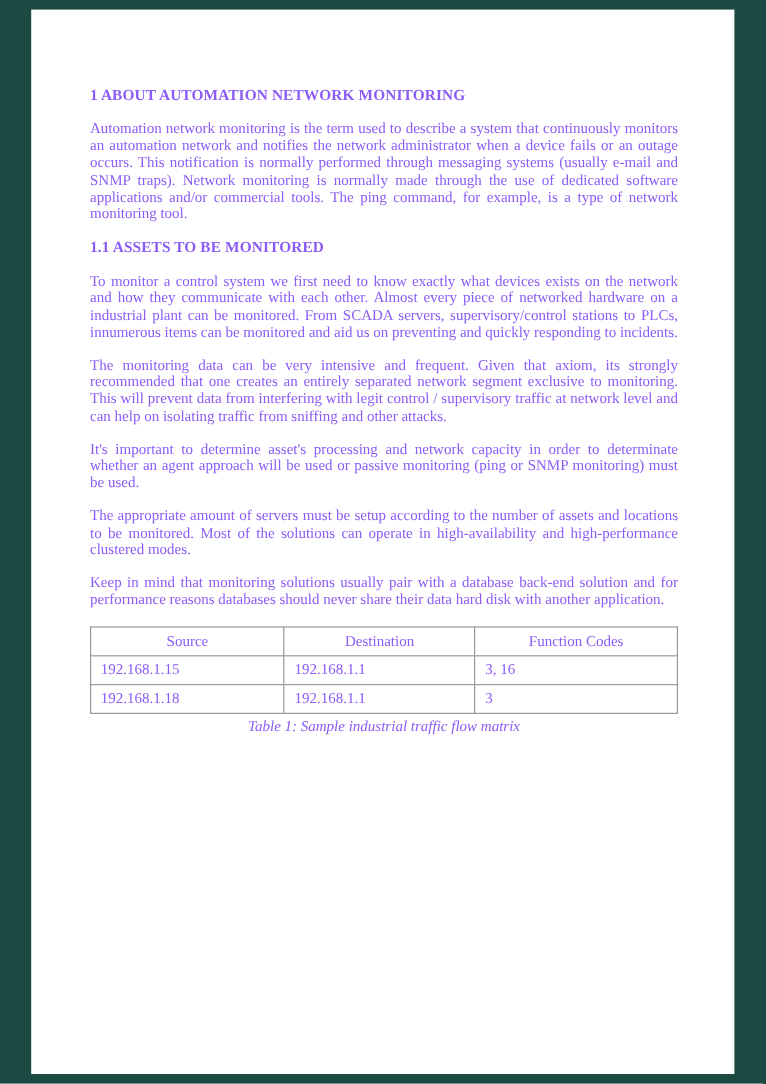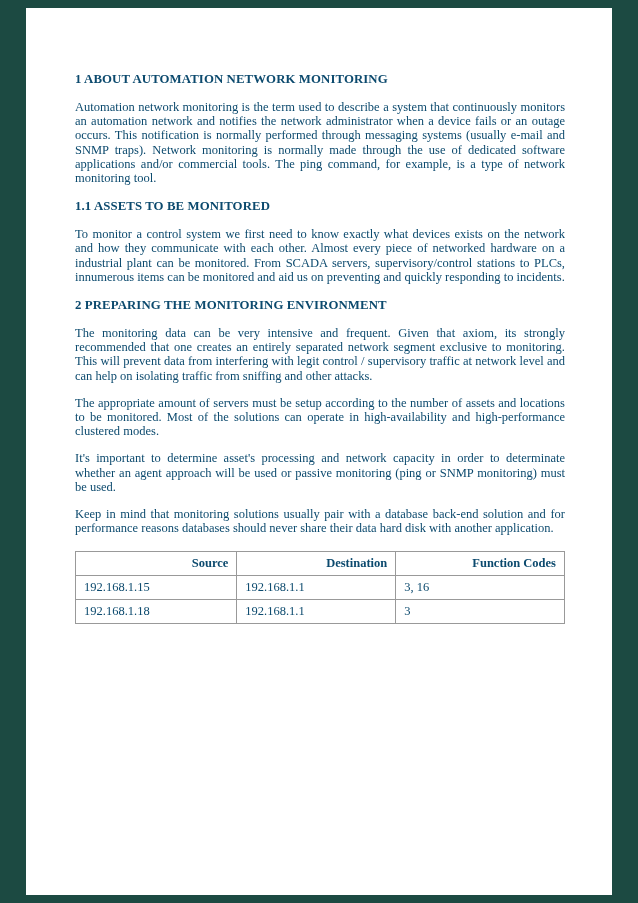--- a/index.html
+++ b/index.html
@@ -16,21 +16,21 @@
   }
   .paper {
     position: absolute;
     top: 8px;
     left: 26px;
     width: 586px;
     height: 887px;
     background: #ffffff;
     box-sizing: border-box;
     padding: 64px 47px 0 49px;
-    color: #0c4a6e;
+    color: #8b5cf6;
   }
   h1.doc-heading {
     font-size: 12.8px;
     font-weight: bold;
     margin: 14px 0 13px 0;
     letter-spacing: 0.1px;
   }
   h1.first {
     margin-top: 0;
   }
@@ -50,22 +50,22 @@
     margin-top: 16px;
     font-size: 12.5px;
   }
   table.traffic-matrix th,
   table.traffic-matrix td {
     border: 1px solid #999999;
     padding: 3px 8px;
     height: 17px;
   }
   table.traffic-matrix th {
-    font-weight: bold;
-    text-align: right;
+    font-weight: normal;
+    text-align: center;
   }
   table.traffic-matrix td {
     text-align: left;
     font-weight: normal;
   }
   .col-source { width: 33%; }
   .col-dest { width: 32.5%; }
   .col-func { width: 34.5%; }
   .table-caption {
     font-size: 12.5px;
@@ -80,27 +80,26 @@
 <div class="paper">
 
   <h1 class="doc-heading first">1 ABOUT AUTOMATION NETWORK MONITORING</h1>
 
   <p class="doc-para">Automation network monitoring is the term used to describe a system that continuously monitors an automation network and notifies the network administrator when a device fails or an outage occurs. This notification is normally performed through messaging systems (usually e-mail and SNMP traps). Network monitoring is normally made through the use of dedicated software applications and/or commercial tools. The ping command, for example, is a type of network monitoring tool.</p>
 
   <h1 class="doc-heading">1.1 ASSETS TO BE MONITORED</h1>
 
   <p class="doc-para">To monitor a control system we first need to know exactly what devices exists on the network and how they communicate with each other. Almost every piece of networked hardware on a industrial plant can be monitored. From SCADA servers, supervisory/control stations to PLCs, innumerous items can be monitored and aid us on preventing and quickly responding to incidents.</p>
 
-  <h1 class="doc-heading">2 PREPARING THE MONITORING ENVIRONMENT</h1>
 
   <p class="doc-para">The monitoring data can be very intensive and frequent. Given that axiom, its strongly recommended that one creates an entirely separated network segment exclusive to monitoring. This will prevent data from interfering with legit control / supervisory traffic  at network level and can help on isolating traffic from sniffing and other attacks.</p>
 
+  <p class="doc-para">It's important to determine asset's processing and network capacity in order to determinate whether an agent approach will be used or passive monitoring (ping or SNMP monitoring) must be used.</p>
+
   <p class="doc-para">The appropriate amount of servers must be setup according to the number of assets and locations to be monitored. Most of the solutions can operate in high-availability and high-performance clustered modes.</p>
-
-  <p class="doc-para">It's important to determine asset's processing and network capacity in order to determinate whether an agent approach will be used or passive monitoring (ping or SNMP monitoring) must be used.</p>
 
   <p class="doc-para">Keep in mind that monitoring solutions usually pair with a database back-end solution and for performance reasons databases should never share their data hard disk with another application.</p>
 
 
 
   <table class="traffic-matrix">
     <thead>
       <tr>
         <th class="col-source">Source</th>
         <th class="col-dest">Destination</th>
@@ -114,14 +113,15 @@
         <td>3, 16</td>
       </tr>
       <tr>
         <td>192.168.1.18</td>
         <td>192.168.1.1</td>
         <td>3</td>
       </tr>
     </tbody>
   </table>
 
+  <p class="table-caption">Table 1: Sample industrial traffic flow matrix</p>
 
 </div>
 
 </body></html>

